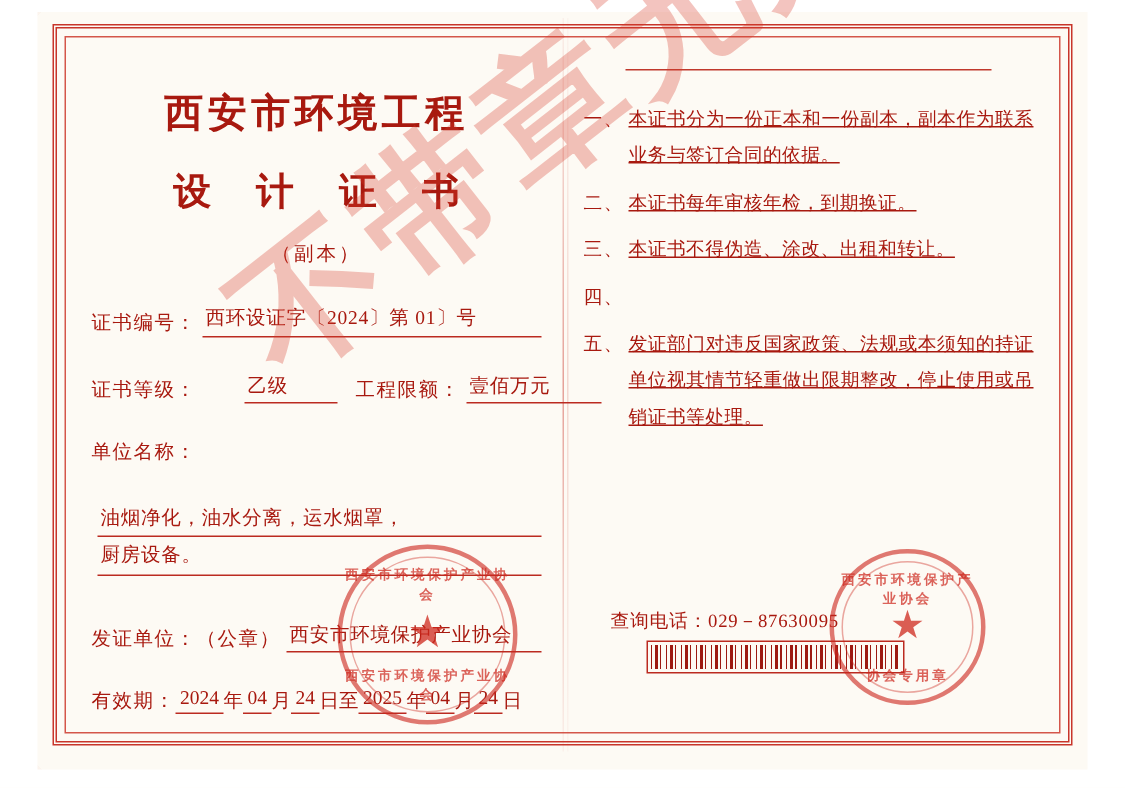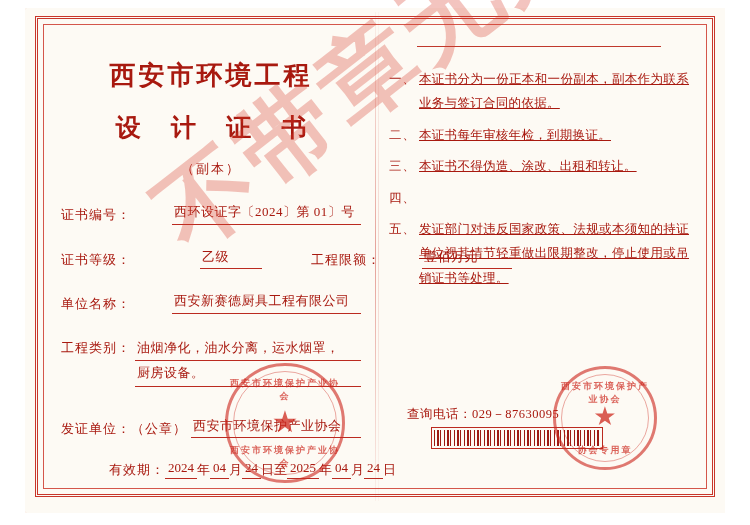--- a/index.html
+++ b/index.html
@@ -95,21 +95,20 @@
   }
 
   .field-block { margin-top: 24px; }
   .field-row {
     display: flex;
     align-items: flex-end;
     font-size: 13px;
     color: #a8190f;
     margin-bottom: 22px;
     line-height: 1.5;
-    gap: 37px;
   }
   .flabel { white-space: nowrap; letter-spacing: 1px; }
   .fval {
     flex: 1;
     margin-left: 4px;
     border-bottom: 1px solid #bb2a20;
     padding: 0 2px 2px 2px;
     letter-spacing: 0.5px;
   }
   .fval.narrow { flex: 0 0 58px; margin-left: 32px; }
@@ -140,21 +139,20 @@
     display: flex;
     align-items: flex-end;
   }
   .valid-row {
     margin-top: 22px;
     font-size: 13px;
     color: #a8190f;
     display: flex;
     align-items: flex-end;
     white-space: nowrap;
-    margin-left: 48px;
   }
   .valid-row .u { border-bottom: 1px solid #bb2a20; padding: 0 3px 2px 3px; }
 
   
   .r-title {
     text-align: center;
     font-size: 20px;
     font-weight: bold;
     letter-spacing: 6px;
     color: #a8190f;
@@ -301,25 +299,23 @@
 
         <div class="field-row two">
           <span class="flabel">证书等级：</span>
           <span class="fval narrow">乙级</span>
           <span class="flabel second">工程限额：</span>
           <span class="fval mid">壹佰万元</span>
         </div>
 
         <div class="field-row">
           <span class="flabel">单位名称：</span>
-          <span class="fval">西安新赛德厨具工程有限公司</span>
         </div>
 
         <div class="multiline">
-          <span class="flabel">工程类别：</span>
           <span class="mlbody">
             <div class="mlline">油烟净化，油水分离，运水烟罩，</div>
             <div class="mlline">厨房设备。</div>
           </span>
         </div>
 
       </div>
 
       <div class="issue-row">
         <span class="flabel">发证单位：（公章）</span>

